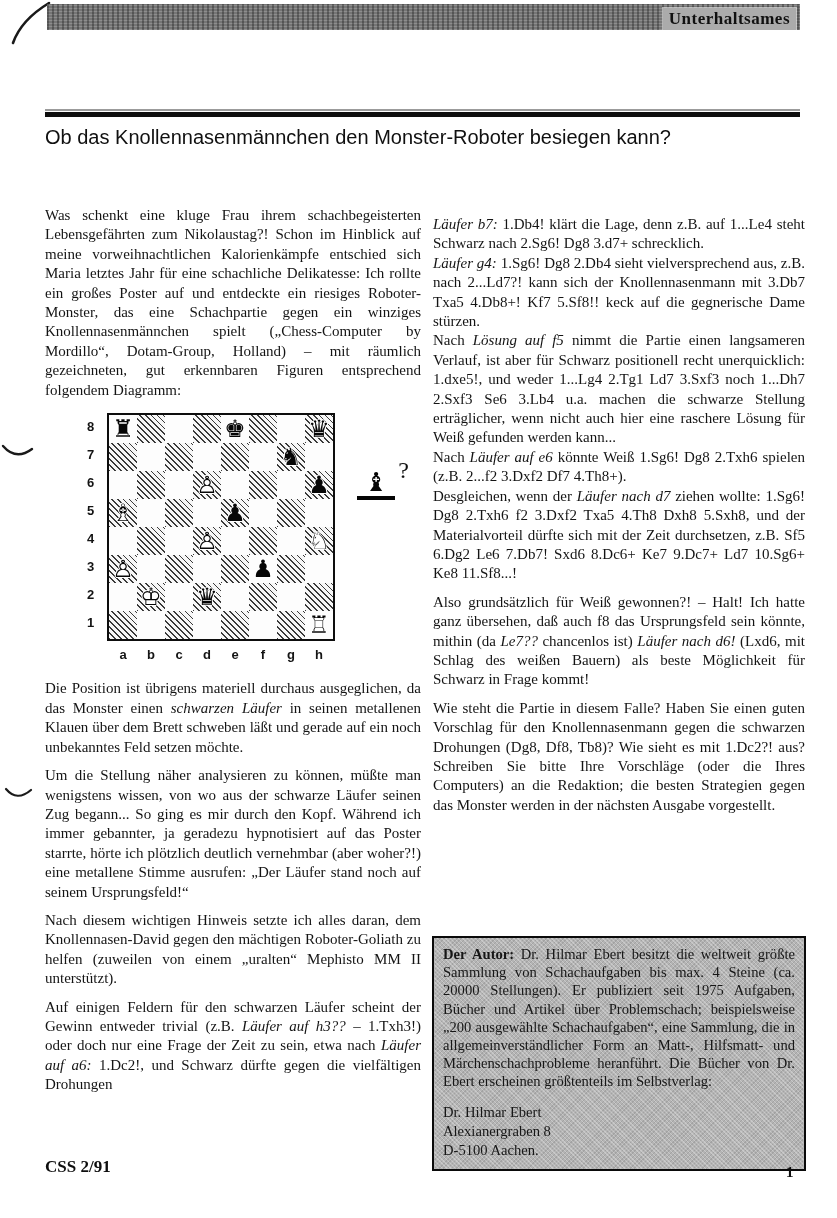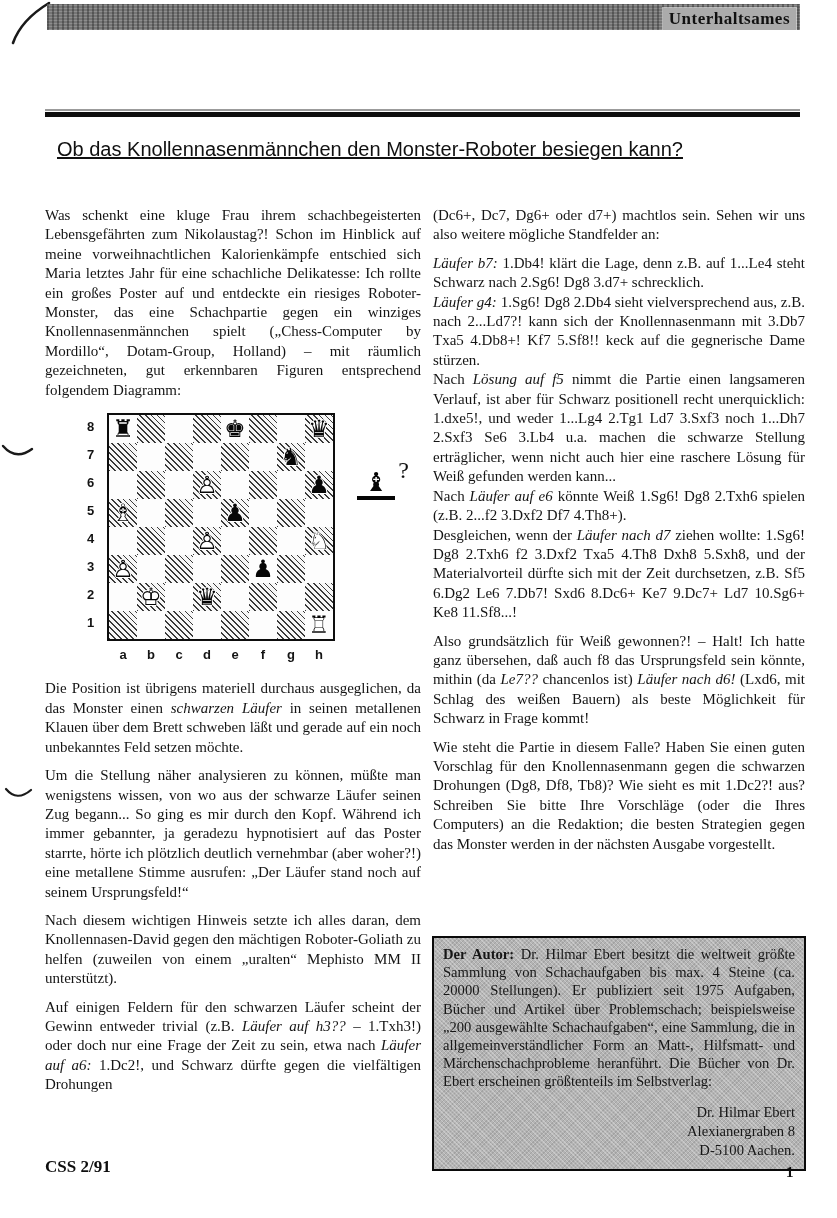--- a/index.html
+++ b/index.html
@@ -18,21 +18,21 @@
   .section-label{background:#ababab;color:#101010;font-family:"Liberation Serif",serif;
     font-size:17px;font-weight:bold;padding:1px 6px;margin-right:4px;letter-spacing:.5px;
     box-shadow:0 0 0 1px rgba(255,255,255,.55);}
 
   
   .title{position:absolute;left:45px;top:60px;font-family:"Liberation Sans",sans-serif;
     font-weight:bold;font-size:37px;letter-spacing:-.5px;color:#0c0c0c;margin:0;}
   .rule-echo{position:absolute;left:45px;top:109px;width:755px;height:2px;background:#9b9b9b;}
   .rule-main{position:absolute;left:45px;top:112px;width:755px;height:5px;background:#0d0d0d;}
   .subtitle{position:absolute;left:45px;top:126px;font-family:"Liberation Sans",sans-serif;
-    font-size:20px;color:#101010;margin:12px;font-weight:normal;text-decoration:underline;}
+    font-size:20px;color:#101010;margin:0;font-weight:normal;}
 
   
   .col{position:absolute;top:206px;font-size:15px;line-height:19.4px;text-align:justify;}
   .col-left{left:45px;width:376px;}
   .col-right{left:433px;width:372px;}
   .para{margin:0;}
   .para.spaced{margin-top:9px;}
   .it{font-style:italic;}
   .bd{font-weight:bold;}
 
@@ -60,21 +60,21 @@
     font-size:26px;line-height:1;color:#050505;}
   .fb-base{width:38px;height:4px;background:#050505;margin-top:1px;}
   .fb-q{position:absolute;right:0px;top:-8px;font-size:24px;font-family:"Liberation Serif",serif;color:#101010;}
 
   
   .author-box{position:absolute;left:432px;top:936px;width:374px;box-sizing:border-box;
     border:2px solid #0a0a0a;background-color:#b4b4b4;
     background-image:repeating-linear-gradient(45deg,rgba(255,255,255,.28) 0 1px,transparent 1px 3px),
                      repeating-linear-gradient(-45deg,rgba(0,0,0,.10) 0 1px,transparent 1px 3px);
     padding:7px 9px 9px 9px;font-size:14.6px;line-height:18.2px;text-align:justify;color:#161616;}
-  .author-address{margin-top:12px;text-align:right;line-height:19px;padding-left:8px;}
+  .author-address{margin-top:12px;text-align:left;line-height:19px;}
   .author-address div{margin:0;}
 
   
   .footer-ref{position:absolute;left:45px;top:1157px;font-family:"Liberation Serif",serif;
     font-size:17px;font-weight:bold;color:#0e0e0e;}
   .page-num{position:absolute;left:786px;top:1164px;font-family:"Liberation Serif",serif;
     font-size:15px;font-weight:bold;color:#0e0e0e;}
 </style>
 </head>
 <body>
@@ -233,21 +233,20 @@
     <div>
         <p class="para"><span>Die Position ist übrigens materiell durchaus ausgeglichen, da das Monster einen </span><span class="it">schwarzen Läufer</span><span> in seinen metallenen Klauen über dem Brett schweben läßt und gerade auf ein noch unbekanntes Feld setzen möchte.</span></p>
         <p class="para spaced"><span>Um die Stellung näher analysieren zu können, müßte man wenigstens wissen, von wo aus der schwarze Läufer seinen Zug begann... So ging es mir durch den Kopf. Während ich immer gebannter, ja geradezu hypnotisiert auf das Poster starrte, hörte ich plötzlich deutlich vernehmbar (aber woher?!) eine metallene Stimme ausrufen: „Der Läufer stand noch auf seinem Ursprungsfeld!“</span></p>
         <p class="para spaced"><span>Nach diesem wichtigen Hinweis setzte ich alles daran, dem Knollennasen-David gegen den mächtigen Roboter-Goliath zu helfen (zuweilen von einem „uralten“ Mephisto MM II unterstützt).</span></p>
         <p class="para spaced"><span>Auf einigen Feldern für den schwarzen Läufer scheint der Gewinn entweder trivial (z.B. </span><span class="it">Läufer auf h3??</span><span> – 1.Txh3!) oder doch nur eine Frage der Zeit zu sein, etwa nach </span><span class="it">Läufer auf a6:</span><span> 1.Dc2!, und Schwarz dürfte gegen die vielfältigen Drohungen</span></p>
       </div>
   </div>
 
   <div class="col col-right">
     <div>
-        <p class="para"><span>(Dc6+, Dc7, Dg6+ oder d7+) machtlos sein. Sehen wir uns also weitere mögliche Standfelder an:</span></p>
         <p class="para spaced"><span class="it">Läufer b7:</span><span> 1.Db4! klärt die Lage, denn z.B. auf 1...Le4 steht Schwarz nach 2.Sg6! Dg8 3.d7+ schrecklich.</span></p>
         <p class="para"><span class="it">Läufer g4:</span><span> 1.Sg6! Dg8 2.Db4 sieht vielversprechend aus, z.B. nach 2...Ld7?! kann sich der Knollennasenmann mit 3.Db7 Txa5 4.Db8+! Kf7 5.Sf8!! keck auf die gegnerische Dame stürzen.</span></p>
         <p class="para"><span>Nach </span><span class="it">Lösung auf f5</span><span> nimmt die Partie einen langsameren Verlauf, ist aber für Schwarz positionell recht unerquicklich: 1.dxe5!, und weder 1...Lg4 2.Tg1 Ld7 3.Sxf3 noch 1...Dh7 2.Sxf3 Se6 3.Lb4 u.a. machen die schwarze Stellung erträglicher, wenn nicht auch hier eine raschere Lösung für Weiß gefunden werden kann...</span></p>
         <p class="para"><span>Nach </span><span class="it">Läufer auf e6</span><span> könnte Weiß 1.Sg6! Dg8 2.Txh6 spielen (z.B. 2...f2 3.Dxf2 Df7 4.Th8+).</span></p>
         <p class="para"><span>Desgleichen, wenn der </span><span class="it">Läufer nach d7</span><span> ziehen wollte: 1.Sg6! Dg8 2.Txh6 f2 3.Dxf2 Txa5 4.Th8 Dxh8 5.Sxh8, und der Materialvorteil dürfte sich mit der Zeit durchsetzen, z.B. Sf5 6.Dg2 Le6 7.Db7! Sxd6 8.Dc6+ Ke7 9.Dc7+ Ld7 10.Sg6+ Ke8 11.Sf8...!</span></p>
         <p class="para spaced"><span>Also grundsätzlich für Weiß gewonnen?! – Halt! Ich hatte ganz übersehen, daß auch f8 das Ursprungsfeld sein könnte, mithin (da </span><span class="it">Le7??</span><span> chancenlos ist) </span><span class="it">Läufer nach d6!</span><span> (Lxd6, mit Schlag des weißen Bauern) als beste Möglichkeit für Schwarz in Frage kommt!</span></p>
         <p class="para spaced"><span>Wie steht die Partie in diesem Falle? Haben Sie einen guten Vorschlag für den Knollennasenmann gegen die schwarzen Drohungen (Dg8, Df8, Tb8)? Wie sieht es mit 1.Dc2?! aus? Schreiben Sie bitte Ihre Vorschläge (oder die Ihres Computers) an die Redaktion; die besten Strategien gegen das Monster werden in der nächsten Ausgabe vorgestellt.</span></p>
       </div>
   </div>
 

